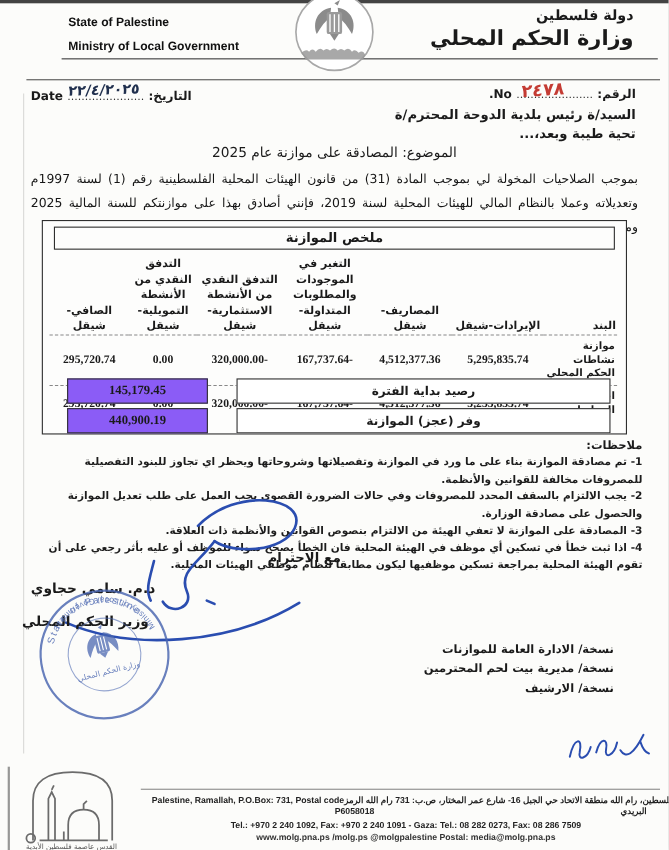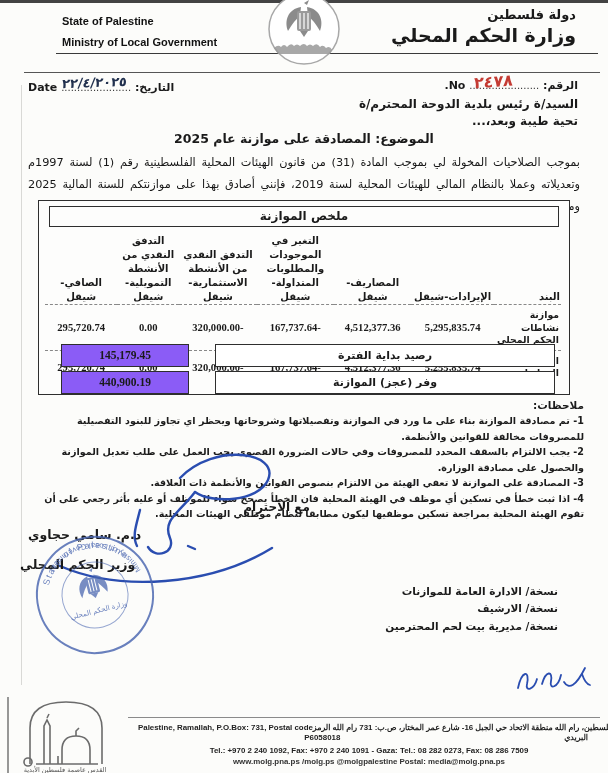--- a/index.html
+++ b/index.html
@@ -27,21 +27,21 @@
   .ref-date{position:absolute;top:81px;left:28px;direction:rtl;font-size:11px;font-weight:bold;}
   .dots{color:#333;letter-spacing:1px;font-weight:normal;font-size:10px;}
   .hand-red{position:absolute;top:72px;right:95px;color:#c43b33;font-size:16px;font-weight:bold;
             letter-spacing:3px;transform:rotate(-4deg) skewX(-6deg);}
   .hand-date{position:absolute;top:75px;left:62px;color:#21304e;font-size:13px;font-weight:bold;
              letter-spacing:2px;transform:rotate(-2deg) skewX(-8deg);}
 
   .addressee{position:absolute;top:97px;right:30px;direction:rtl;font-size:12px;font-weight:bold;}
   .greeting{position:absolute;top:114px;right:30px;direction:rtl;font-size:12px;font-weight:bold;}
   .subject{position:absolute;top:131px;left:0;width:100%;text-align:center;direction:rtl;
-           font-size:12.5px;font-weight:bold;}
+           font-size:12.5px;font-weight:normal;}
   .body-par{position:absolute;top:152px;right:28px;left:28px;direction:rtl;text-align:justify;
             font-size:11.3px;line-height:1.95;color:#161616;}
 
   
   .tbl-box{position:absolute;top:200px;left:38px;width:530px;height:193px;border:1.6px solid #2e2e2e;background:#fdfdfc;}
   .tbl-title{position:absolute;top:5px;left:10px;right:10px;height:19px;border:1.3px solid #2e2e2e;
              text-align:center;direction:rtl;font-weight:bold;font-size:12px;line-height:19px;}
   table.budget{position:absolute;top:31px;left:6px;width:516px;border-collapse:collapse;direction:rtl;}
   table.budget th{font-size:10px;font-weight:bold;vertical-align:bottom;text-align:center;
                   padding:2px 1px 0;line-height:1.4;border-bottom:1px dashed #888;}
@@ -241,22 +241,22 @@
     <g stroke="#ffffff" stroke-width="1">
         <line x1="67" y1="54" x2="67" y2="66"></line>
         <line x1="70" y1="54" x2="70" y2="66"></line>
         <line x1="73" y1="54" x2="73" y2="66"></line>
       </g>
     <text x="70" y="88" text-anchor="middle" font-size="7" fill="#4a66b0">وزارة الحكم المحلي</text>
   </svg>
 
   <div class="copies">
     <div>نسخة/ الادارة العامة للموازنات</div>
+    <div>نسخة/ مديرية بيت لحم المحترمين</div>
     <div>نسخة/ الارشيف</div>
-    <div>نسخة/ مديرية بيت لحم المحترمين</div>
   </div>
 
   <svg class="initials" width="80" height="40" viewBox="0 0 80 40">
     <g fill="none" stroke="#2a4db0" stroke-width="1.8" stroke-linecap="round">
       <path d="M6 28 C10 10 18 10 15 24 C13 32 22 30 25 19"></path>
       <path d="M30 24 C34 10 41 11 39 21 C37 30 46 28 49 15"></path>
       <path d="M52 22 C57 30 64 26 73 8"></path>
       <path d="M70 14 C72 20 74 24 78 25"></path>
     </g>
   </svg>

